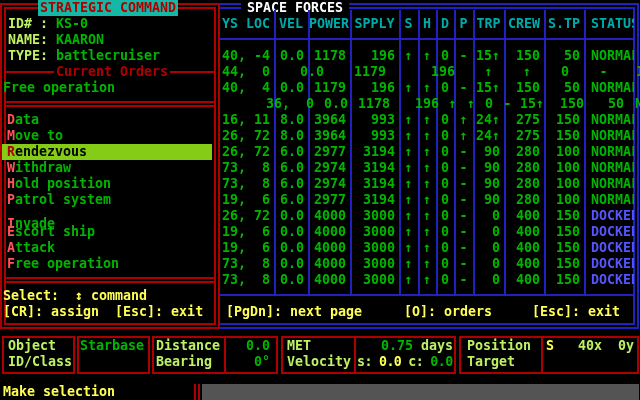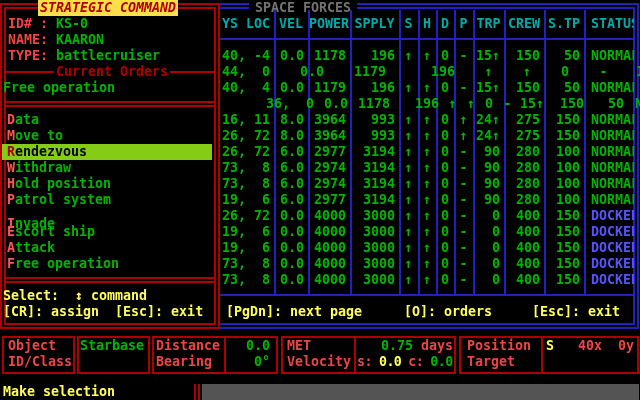--- a/index.html
+++ b/index.html
@@ -1,40 +1,40 @@
 <!DOCTYPE html>
 <html><head>
 <meta charset="utf-8">
 <style>
   html,body{margin:0;padding:0;background:#000;}
   #stage{position:relative;width:640px;height:400px;background:#000;overflow:hidden;
     font-family:"DejaVu Sans Mono", monospace;font-weight:bold;font-size:13.3px;line-height:16px;}
   .abs{position:absolute;white-space:pre;}
   
-  .red{color:#AE0000}.grn{color:#00B400}.cyn{color:#ef4444}
+  .red{color:#AE0000}.grn{color:#00B400}.cyn{color:#bef264}
   .yel{color:#FFFF55}
   
   #sf-window{position:absolute;left:186px;top:3px;width:453px;height:326px;
     border:6px double #2121BE;border-left:none;box-sizing:border-box;background:#000;z-index:1;}
-  #sf-title{position:absolute;left:249px;top:0;height:16px;background:#000;padding:0 6px;z-index:2;color:#737373;}
+  #sf-title{position:absolute;left:241px;top:0;height:16px;background:#000;padding:0 6px;z-index:2;color:#ffffff;}
   .vsep{position:absolute;top:10px;height:286px;width:2px;background:#2121BE;z-index:2;}
   .hsep{position:absolute;left:220px;width:414px;height:2px;background:#2121BE;z-index:2;}
   .trow{position:absolute;left:218px;width:416px;height:16px;display:flex;z-index:3;color:#00B400;}
   .trow .c{flex:none;box-sizing:border-box;white-space:pre;overflow:hidden;}
   .thead{color:#00AAAA;}
   .c0{width:56px}.c1{width:34px}.c2{width:42px}.c3{width:49px}.c4{width:19px}.c5{width:18px}
   .c6{width:18px}.c7{width:19px}.c8{width:31px}.c9{width:40px}.c10{width:40px}.c11{width:50px}
   .cR{text-align:right;padding-right:4px}.cC{text-align:center}.cL{text-align:left;padding-left:7px}
   .hL{text-align:left;padding-left:4px}
   .docked{color:#5555FF}
   
   #sc-window{position:absolute;left:0;top:3px;width:220px;height:326px;background:#000;
     border:6px double #AE0000;box-sizing:border-box;z-index:10;}
   .scx{z-index:11;}
-  #sc-title{background:#fde047;padding:0 2px;font-style:italic;}
+  #sc-title{background:#14b8a6;padding:0 2px;}
   .scline{position:absolute;left:6px;width:208px;height:2px;background:#AE0000;z-index:10;}
   .sclab{background:#000;padding:0 2px;z-index:11;}
   .cmd{position:absolute;left:2px;width:210px;height:16px;padding-left:5px;box-sizing:border-box;
     white-space:pre;z-index:11;}
   .cmd .hot{color:#FF5555}.cmd .rest{color:#00B400}
   .cmd.selected{background:#84cc16;}
   .cmd.selected .hot{color:#AE0000}.cmd.selected .rest{color:#000}
   
   .box{position:absolute;top:336px;height:38px;border:2px solid #AE0000;box-sizing:border-box;z-index:1;}
   .bdiv{position:absolute;top:336px;height:38px;width:2px;background:#AE0000;z-index:2;}

